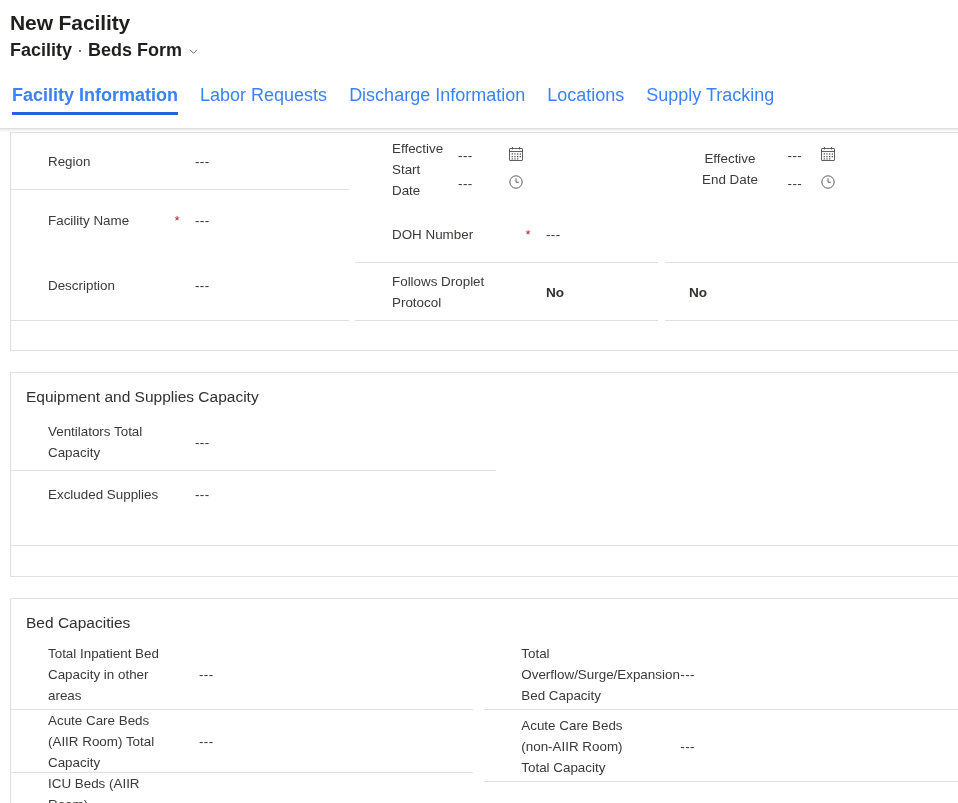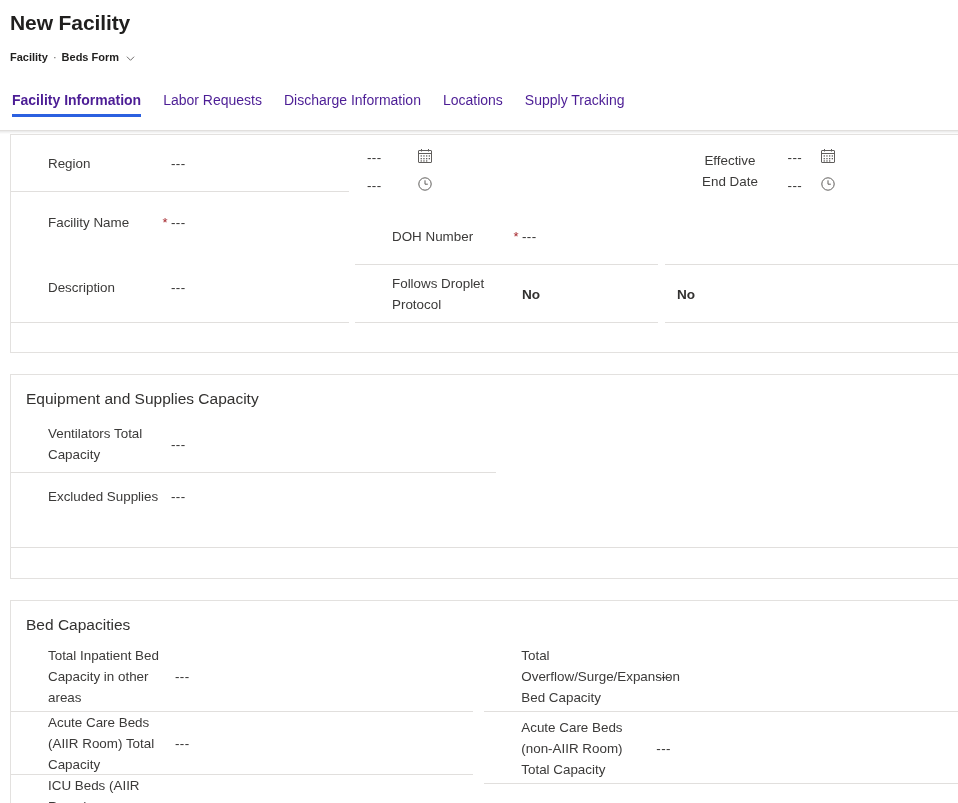--- a/index.html
+++ b/index.html
@@ -23,22 +23,22 @@
   .record-title {
     font-size: 21px;
     font-weight: bold;
     color: #201f1e;
     line-height: 26px;
     letter-spacing: -0.1px;
   }
   .subtitle-row {
     display: flex;
     align-items: center;
-    margin-top: 15px;
-    font-size: 11px;
+    margin-top: 4px;
+    font-size: 18px;
     color: #201f1e;
   }
   .entity-name { font-weight: bold; }
   .dot-sep { margin: 0 5px; color: #605e5c; }
   .form-selector {
     display: flex;
     align-items: center;
     font-weight: bold;
     cursor: pointer;
   }
@@ -55,22 +55,22 @@
   
   .tab-strip {
     display: flex;
     align-items: flex-end;
     padding-left: 10px;
     margin-top: 21px;
     height: 33px;
   }
   .tab {
     position: relative;
-    font-size: 14px;
-    color: #4c1d95;
+    font-size: 18px;
+    color: #3b82f6;
     padding: 0 11px 9px 11px;
     cursor: pointer;
     white-space: nowrap;
   }
   .tab:first-child { padding-left: 2px; }
   .tab.selected { font-weight: bold; }
   .tab.selected::after {
     content: "";
     position: absolute;
     left: 2px;
@@ -109,20 +109,21 @@
   .cols { display: flex; }
   .col { box-sizing: border-box; }
 
   
   .field {
     display: flex;
     align-items: center;
     position: relative;
     min-height: 47px;
     box-sizing: border-box;
+    gap: 12px;
   }
   .field.tall { min-height: 62px; }
   .field.tall3 { min-height: 73px; }
   .field .divider {
     position: absolute;
     left: 0;
     bottom: 0;
     height: 1px;
     background: #e1dfdd;
   }
@@ -263,20 +264,21 @@
       <div class="field" style="min-height:71px">
         <div class="flabel">Description</div>
         <div class="req"></div>
         <div class="fvalue">---</div>
         <div class="divider"></div>
       </div>
     </div>
 
     <div class="col c1-col2">
       <div class="datefield" style="height:72px">
+        <div class="flabel">Effective Start Date</div>
         <div class="req"></div>
         <div class="date-stack">
           <div class="date-line">
             <span class="fvalue">---</span>
             <span class="icon-btn">
               <svg width="16" height="16" viewBox="0 0 16 16" fill="none" stroke="#605e5c" stroke-width="1">
                 <rect x="1.5" y="2.5" width="13" height="12" rx="0.5"></rect>
                 <line x1="1.5" y1="5.5" x2="14.5" y2="5.5"></line>
                 <line x1="4.5" y1="1" x2="4.5" y2="3.5"></line>
                 <line x1="11.5" y1="1" x2="11.5" y2="3.5"></line>

